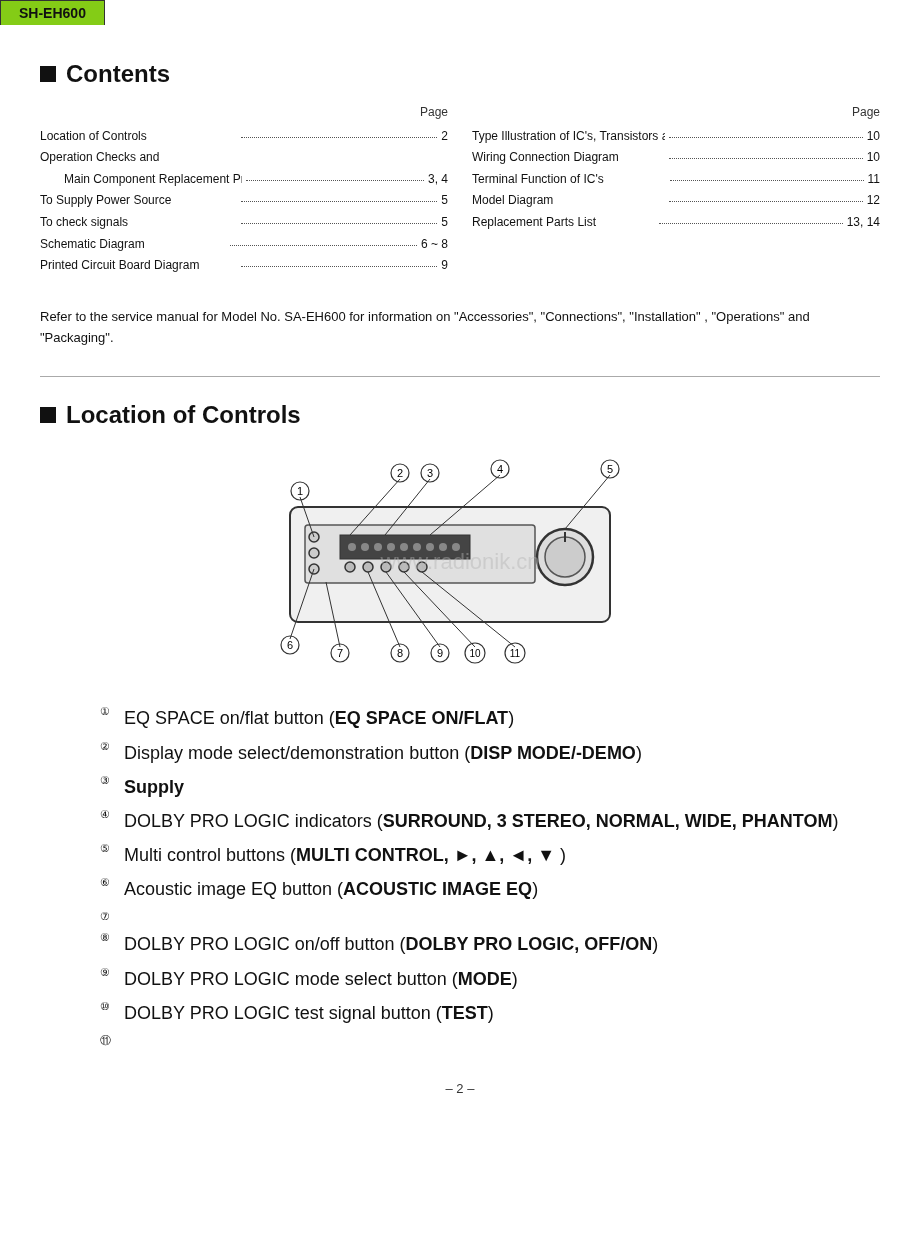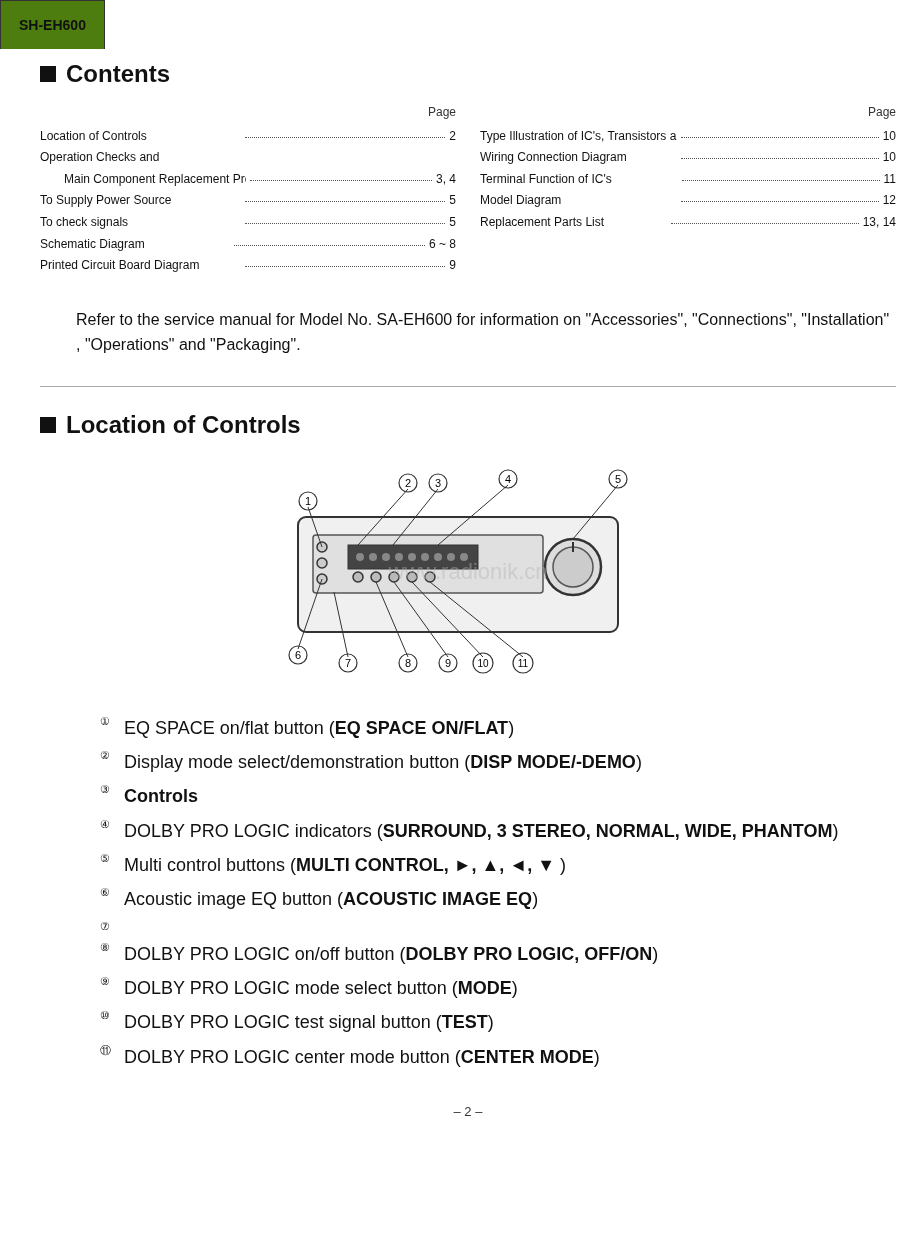--- a/index.html
+++ b/index.html
@@ -12,29 +12,29 @@
       color: #111;
       position: relative;
     }
 
     
     .header-tab {
       position: absolute;
       top: 0;
       left: 0;
       border: 1.5px solid #333;
-      padding: 16px 18px;
+      padding: 4px 18px;
       font-size: 14px;
       font-weight: bold;
-      background: #4d7c0f;
+      background: #84cc16;
       border-bottom: none;
     }
 
     .page-content {
-      padding: 30px 24px 40px 40px;
+      padding: 30px 40px 40px 40px;
       margin-top: 30px;
     }
 
     
     .section-heading {
       display: flex;
       align-items: center;
       font-size: 24px;
       font-weight: bold;
       margin-bottom: 14px;
@@ -95,22 +95,21 @@
     .note-section {
       margin: 16px 0 28px 0;
       font-size: 12.5px;
       line-height: 1.6;
     }
     .note-section .note-title {
       font-weight: bold;
       margin-bottom: 2px;
     }
     .note-section .note-body {
-      font-size: 16px;
-      margin-left: 36px;
+      font-size: 13px;
     }
 
     
     .diagram-area {
       display: flex;
       justify-content: center;
       margin: 18px 0 24px 0;
     }
 
     
@@ -342,21 +341,21 @@
     <div class="legend-item">
       <span class="legend-num">①</span>
       <span class="legend-text">EQ SPACE on/flat button (<strong>EQ SPACE ON/FLAT</strong>)</span>
     </div>
     <div class="legend-item">
       <span class="legend-num">②</span>
       <span class="legend-text">Display mode select/demonstration button (<strong>DISP MODE/-DEMO</strong>)</span>
     </div>
     <div class="legend-item">
       <span class="legend-num">③</span>
-      <span class="legend-text"><strong>Controls</strong></span>
+      <span class="legend-text"><strong>Supply</strong></span>
     </div>
     <div class="legend-item">
       <span class="legend-num">④</span>
       <span class="legend-text">DOLBY PRO LOGIC indicators (<strong>SURROUND, 3 STEREO, NORMAL, WIDE, PHANTOM</strong>)</span>
     </div>
     <div class="legend-item">
       <span class="legend-num">⑤</span>
       <span class="legend-text">Multi control buttons (<strong>MULTI CONTROL, ►, ▲, ◄, ▼</strong> )</span>
     </div>
     <div class="legend-item">
@@ -373,21 +372,20 @@
     <div class="legend-item">
       <span class="legend-num">⑨</span>
       <span class="legend-text">DOLBY PRO LOGIC mode select button (<strong>MODE</strong>)</span>
     </div>
     <div class="legend-item">
       <span class="legend-num">⑩</span>
       <span class="legend-text">DOLBY PRO LOGIC test signal button (<strong>TEST</strong>)</span>
     </div>
     <div class="legend-item">
       <span class="legend-num">⑪</span>
-      <span class="legend-text">DOLBY PRO LOGIC center mode button (<strong>CENTER MODE</strong>)</span>
     </div>
 
   </div>
 
   <div class="page-footer">
     <span>– 2 –</span>
   </div>
 
 </div>
 

